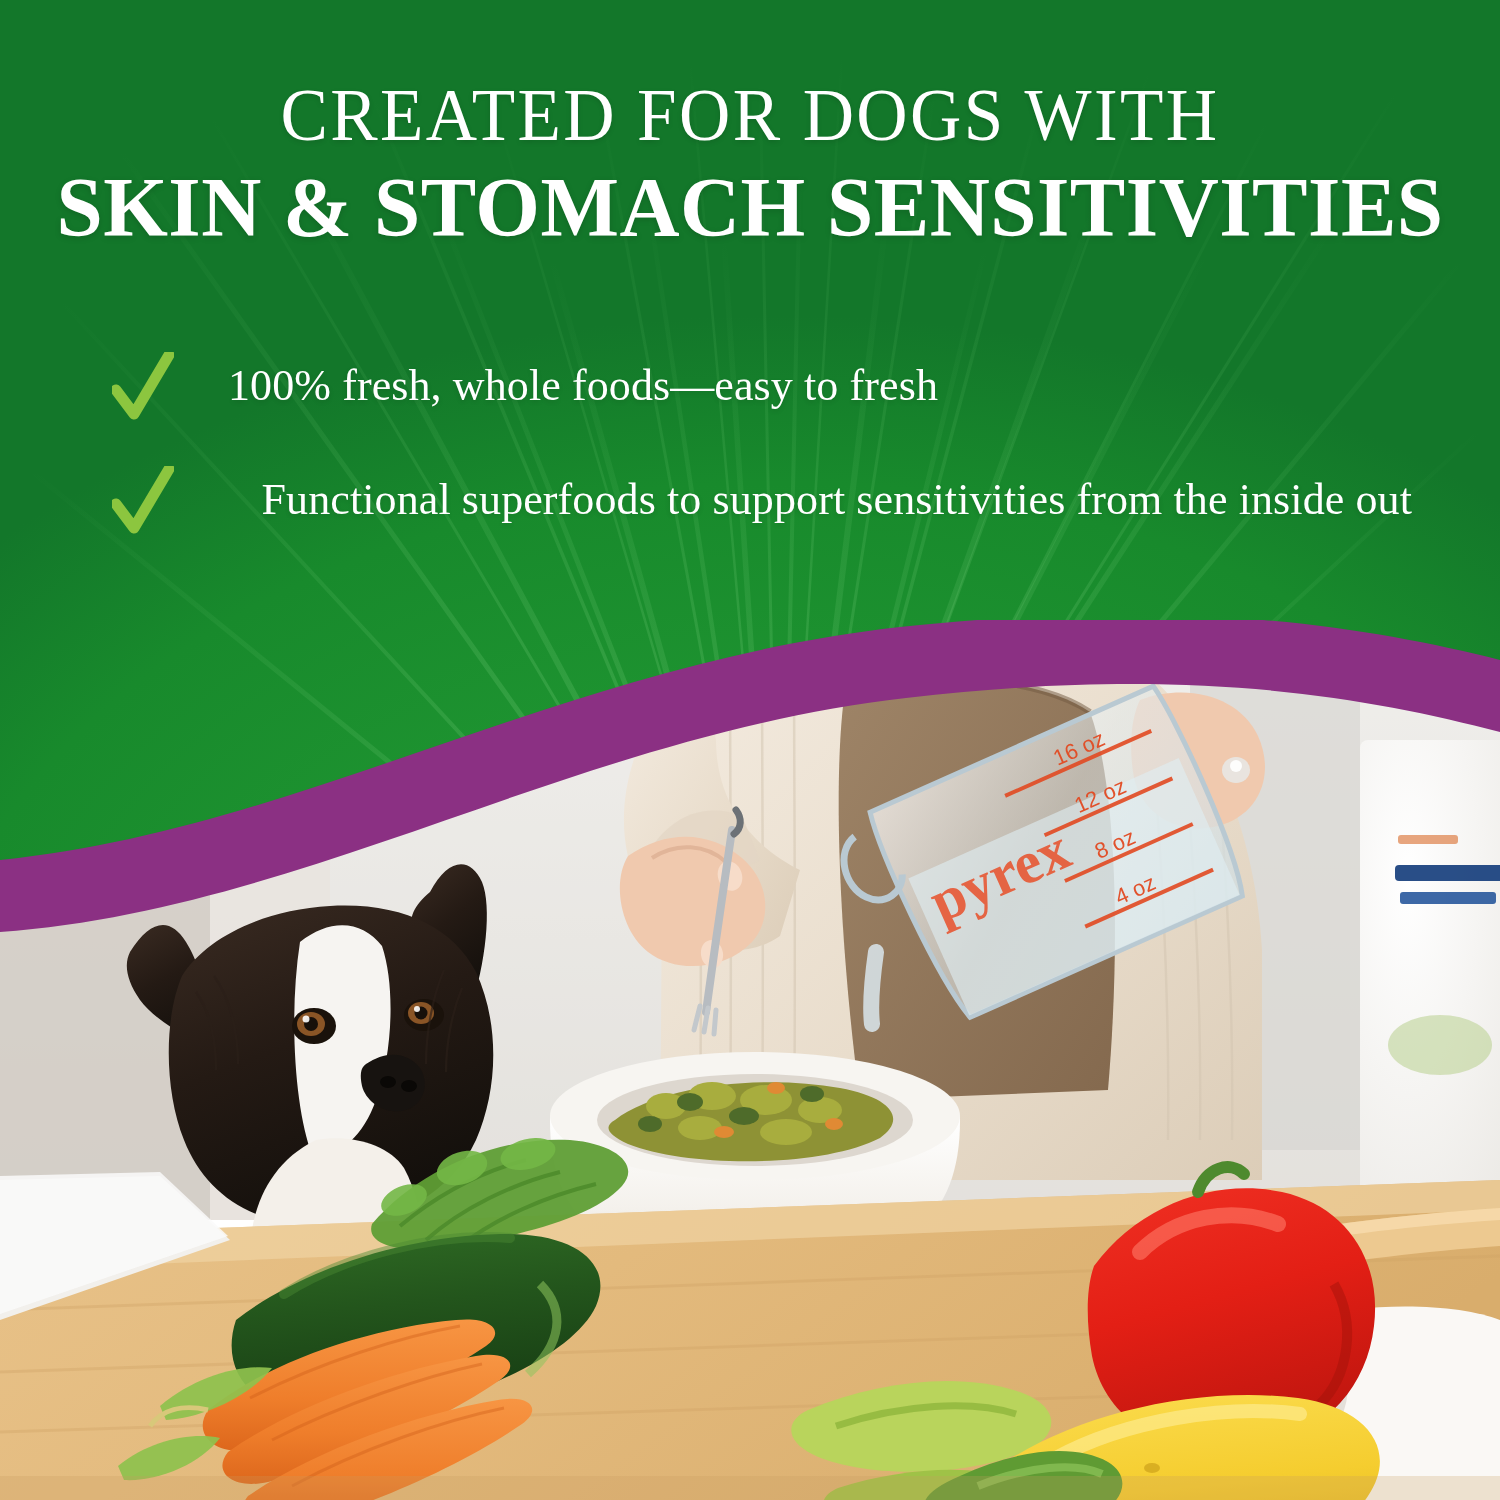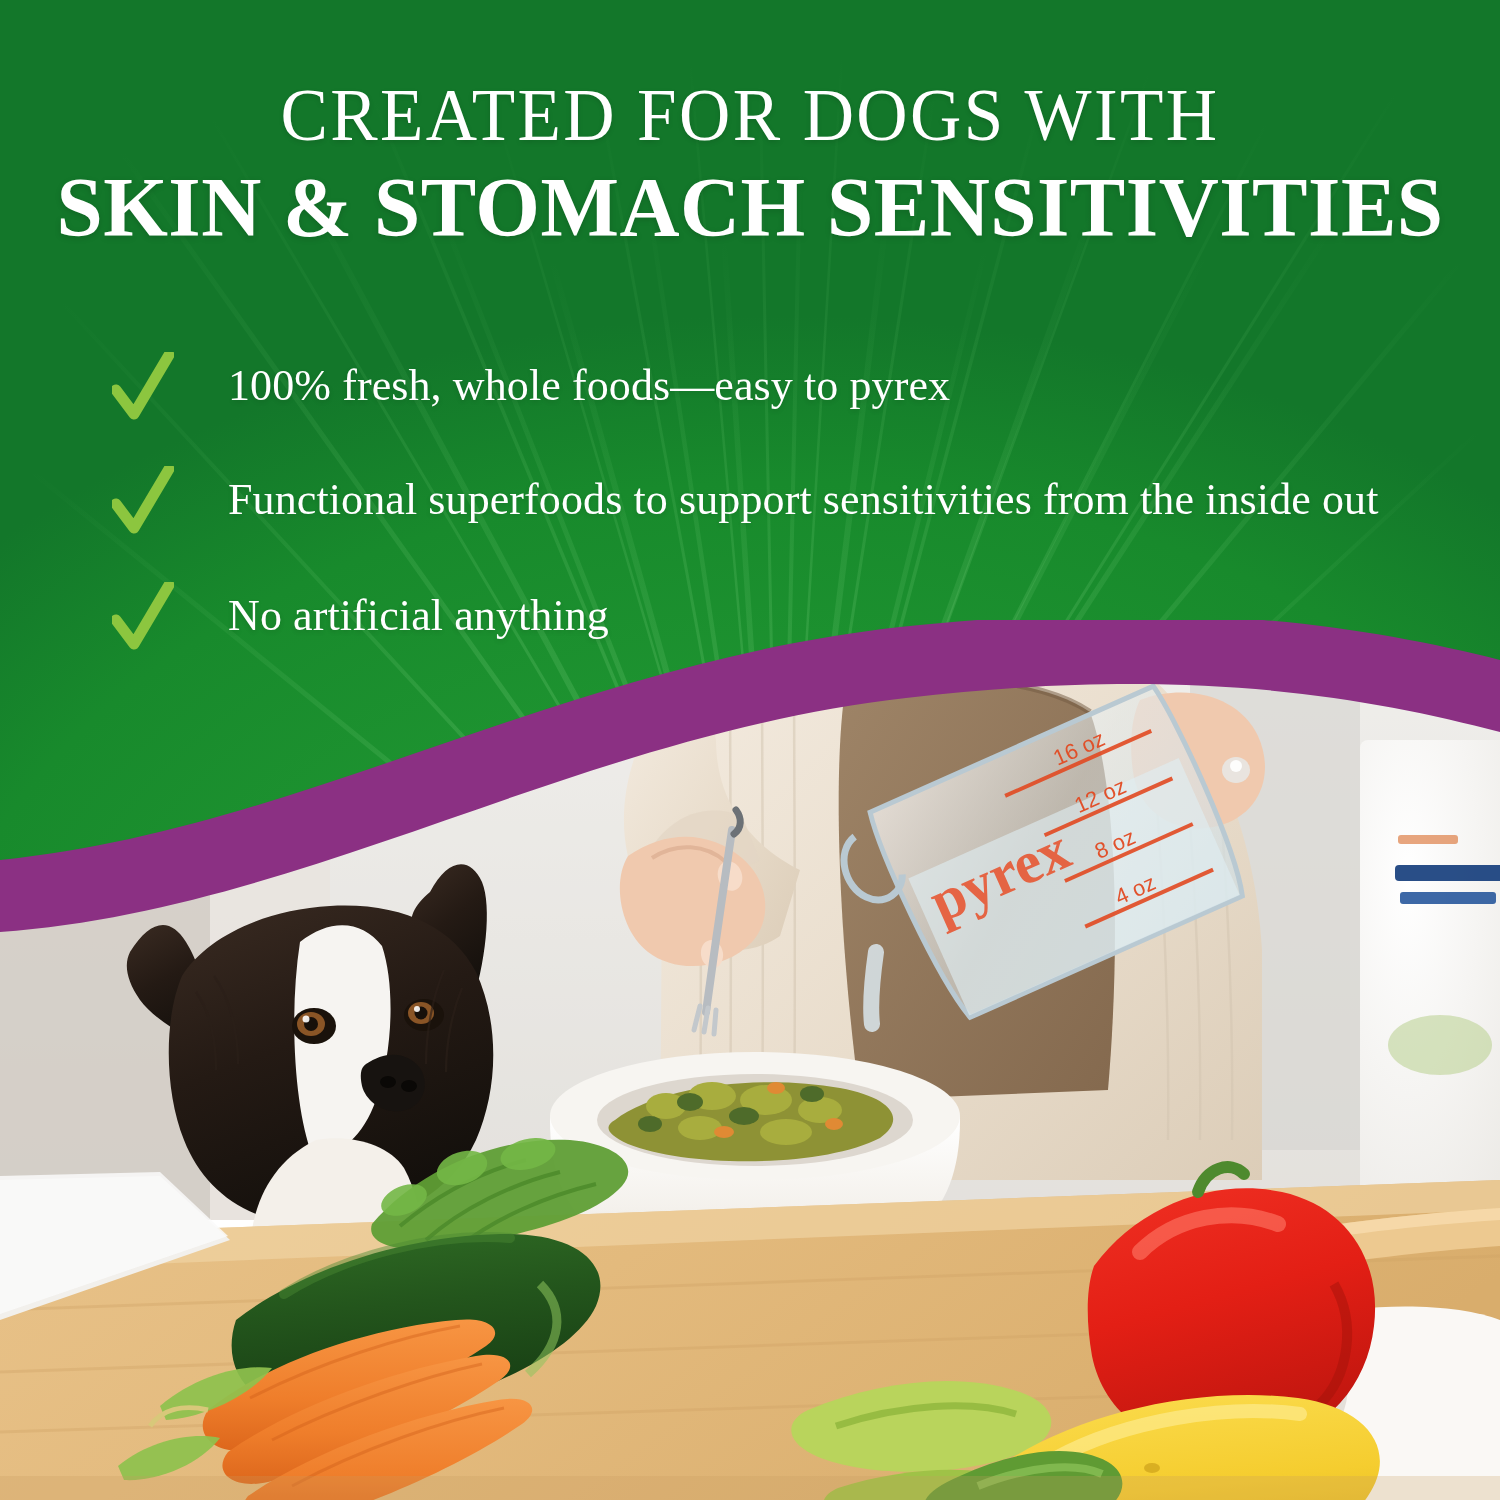--- a/index.html
+++ b/index.html
@@ -58,21 +58,21 @@
     color:#ffffff;
     font-family:"Liberation Serif",serif;
     font-size:44px;
     line-height:1.26;
     letter-spacing:.1px;
     padding-top:6px;
     text-shadow:0 2px 5px rgba(0,0,0,.12);
   }
   .bullet .btext b{font-weight:400;}
   .b1{margin-bottom:38px;}
-  .b2{margin-bottom:40px;}
+  .b2{margin-bottom:40px;text-align:right;}
 
   
   .wave{position:absolute;left:0;top:620px;width:1500px;height:360px;pointer-events:none;}
 
   .clipmask{position:absolute;left:0;top:620px;width:1500px;height:880px;overflow:hidden;}
 </style>
 </head>
 <body>
 
 <div class="stage">
@@ -128,45 +128,35 @@
 
     <div class="bullets">
 
       <div class="bullet b1">
         <span class="chk">
           <svg width="62" height="76" viewBox="0 0 62 76" xmlns="http://www.w3.org/2000/svg">
             <path d="M4 38 L22 62 L57 3" fill="none" stroke="#8CC63F" stroke-width="11" stroke-linecap="round" stroke-linejoin="round"></path>
           </svg>
         </span>
         <span class="btext">
-          <b>100% fresh, whole foods</b><span>—easy to pyrex</span>
+          <b>100% fresh, whole foods</b><span>—easy to fresh</span>
         </span>
       </div>
 
       <div class="bullet b2">
         <span class="chk">
           <svg width="62" height="76" viewBox="0 0 62 76" xmlns="http://www.w3.org/2000/svg">
             <path d="M4 38 L22 62 L57 3" fill="none" stroke="#8CC63F" stroke-width="11" stroke-linecap="round" stroke-linejoin="round"></path>
           </svg>
         </span>
         <span class="btext">
           <b>Functional superfoods</b><span> to support sensitivities from the inside out</span>
         </span>
       </div>
 
-      <div class="bullet b3">
-        <span class="chk">
-          <svg width="62" height="76" viewBox="0 0 62 76" xmlns="http://www.w3.org/2000/svg">
-            <path d="M4 38 L22 62 L57 3" fill="none" stroke="#8CC63F" stroke-width="11" stroke-linecap="round" stroke-linejoin="round"></path>
-          </svg>
-        </span>
-        <span class="btext">
-          <b>No artificial anything</b><span></span>
-        </span>
-      </div>
 
     </div>
   </div>
 
   <div class="clipmask">
     <svg width="1500" height="880" viewBox="0 0 1500 880" xmlns="http://www.w3.org/2000/svg">
       <defs>
         <clipPath id="photoClip">
           <path d="M0,305 C300,275 560,110 900,72 C1180,42 1360,70 1500,105 L1500,880 L0,880 Z"></path>
         </clipPath>

